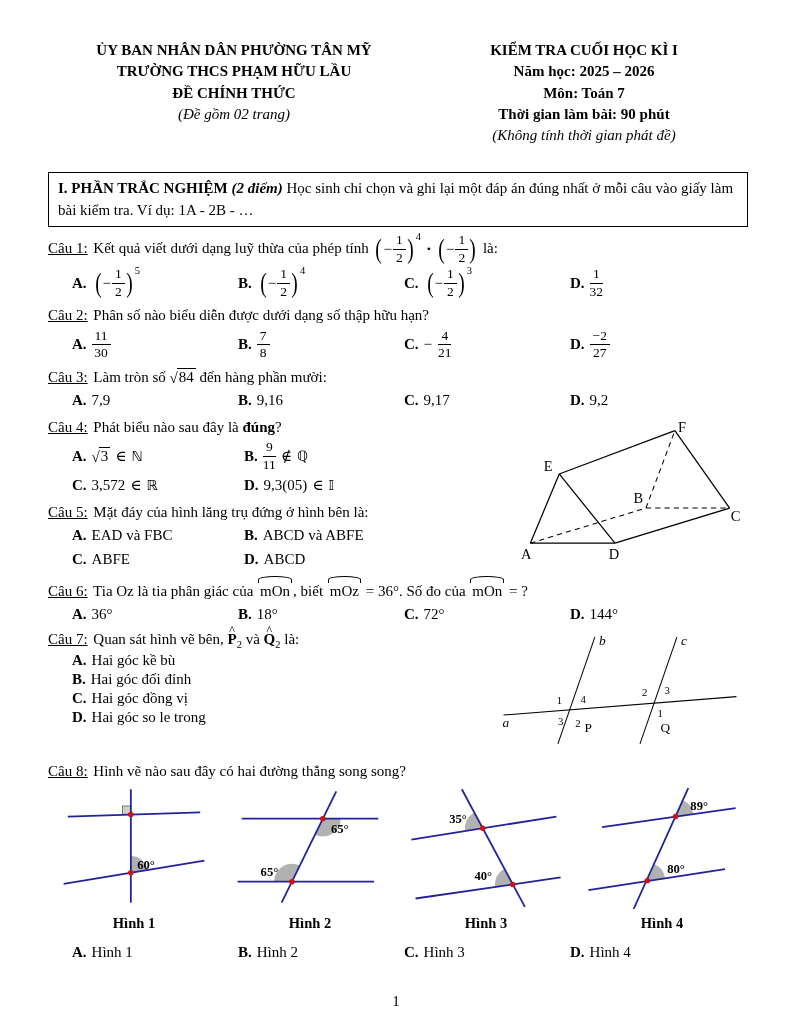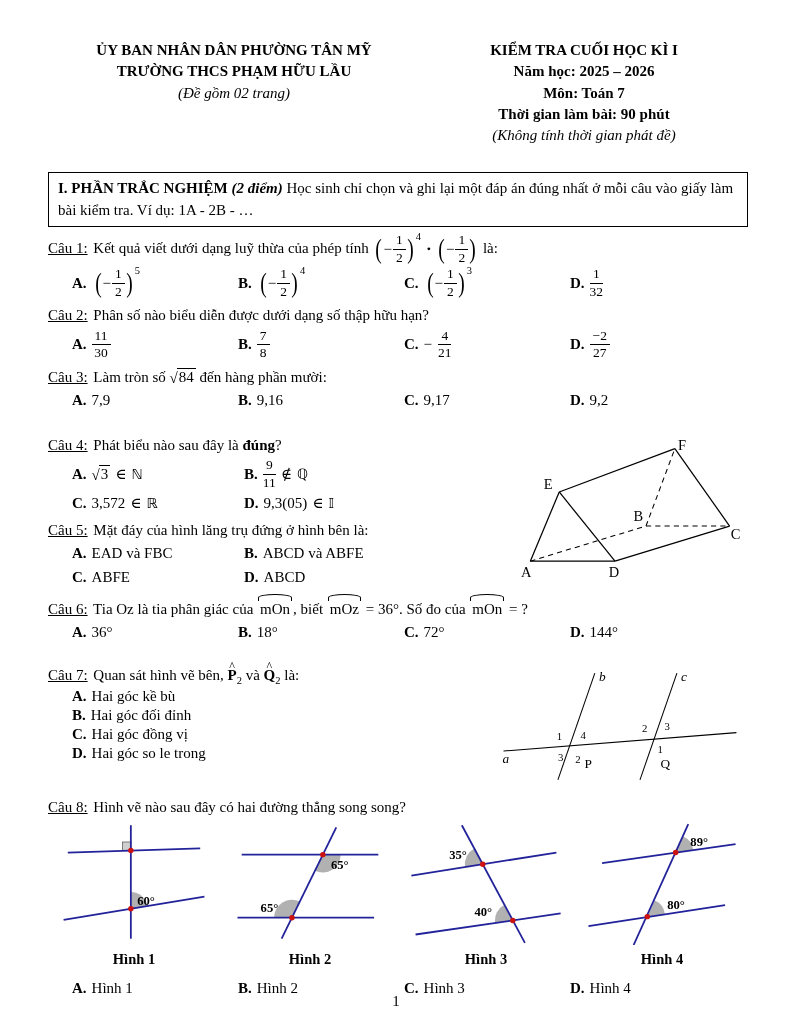--- a/index.html
+++ b/index.html
@@ -43,21 +43,21 @@
 
   .overarc { position:relative; display:inline-block; padding:5px 3px 0 3px; }
   .overarc::before { content:""; position:absolute; left:1px; right:1px; top:0; height:6px;
       border:1px solid #000; border-bottom:none; border-radius:100% 100% 0 0; }
 
   .hatletter { position:relative; display:inline-block; font-weight:bold; }
   .hatletter::after { content:"^"; position:absolute; left:50%; transform:translateX(-50%);
       top:-0.62em; font-size:0.8em; font-weight:normal; }
   sub { font-size:10.5px; }
 
-  .row45, .row7 { display:flex; margin-top:24px; }
+  .row45, .row7 { display:flex; margin-top:6px; }
   .col-main { flex:1; }
   .figcol { width:228px; }
   .fig7col { width:248px; padding-top:2px; }
   .q7opt { margin:2px 0 0 24px; display:flex; gap:5px; }
 
   .figs-row { display:flex; justify-content:space-between; margin:3px 2px 0 2px; }
   .figbox { width:168px; text-align:center; }
   .figcap { font-weight:bold; font-size:14.5px; margin-top:-2px; }
 
   svg text { font-family:"Liberation Serif",serif; fill:#000; }
@@ -71,20 +71,21 @@
 </style>
 </head>
 <body>
 
 <div class="page">
 
   <div class="header">
     <div class="h-left">
       <div class="hb">ỦY BAN NHÂN DÂN PHƯỜNG TÂN MỸ</div>
       <div class="hb">TRƯỜNG THCS PHẠM HỮU LẦU</div>
+      <div class="hb">ĐỀ CHÍNH THỨC</div>
       <div class="hi">(Đề gồm 02 trang)</div>
     </div>
     <div class="h-right">
       <div class="hb">KIỂM TRA CUỐI HỌC KÌ I</div>
       <div class="hb">Năm học: 2025 – 2026</div>
       <div class="hb">Môn: Toán 7</div>
       <div class="hb">Thời gian làm bài: 90 phút</div>
       <div class="hi">(Không tính thời gian phát đề)</div>
     </div>
   </div>

